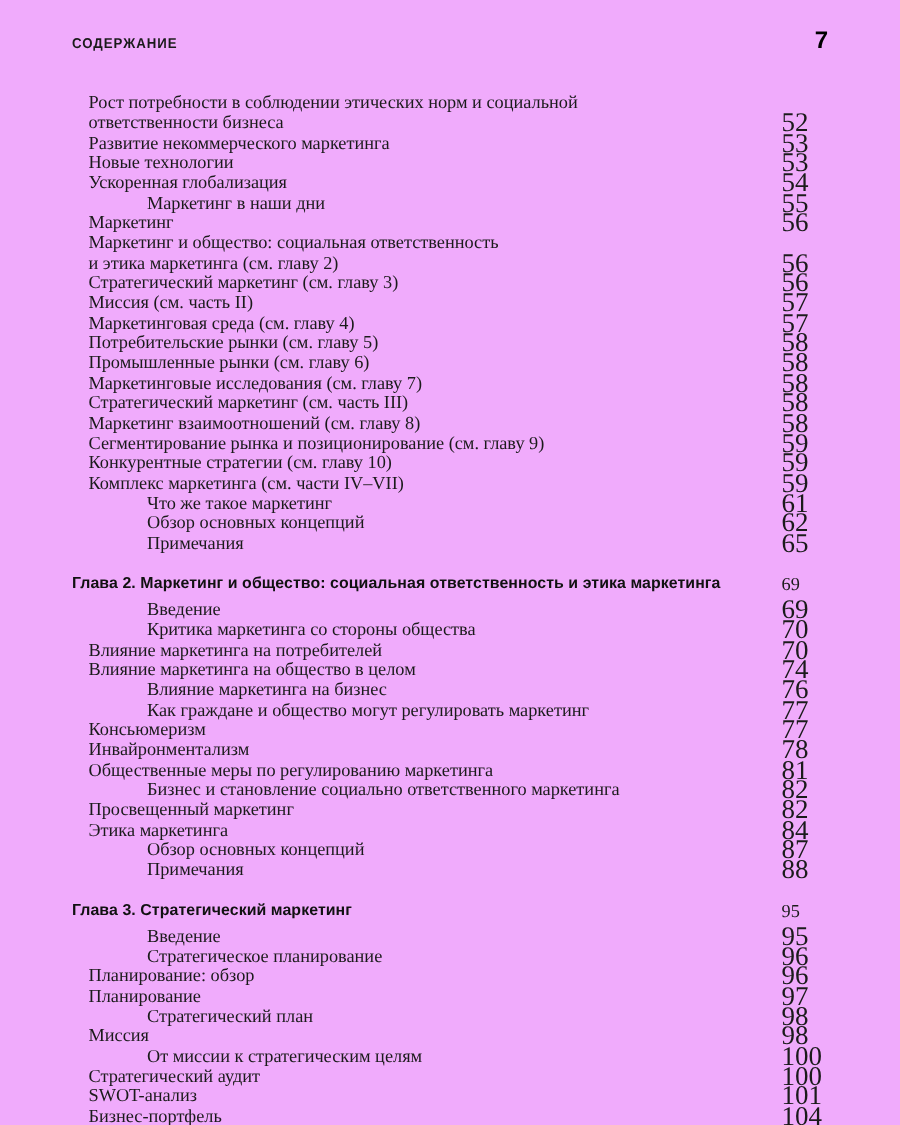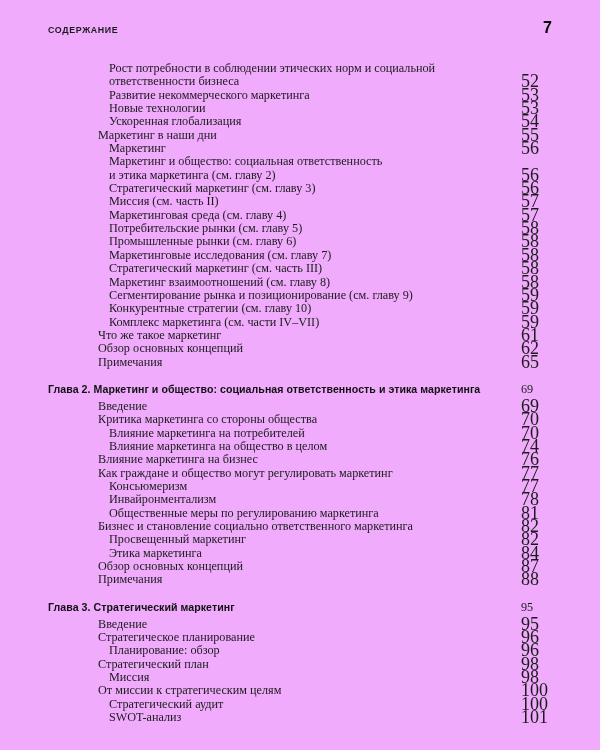--- a/index.html
+++ b/index.html
@@ -82,21 +82,21 @@
     top: 0;
     font-size: 18px;
     line-height: 13.35px;
     color: #1b1b1b;
     text-align: left;
   }
 
   
   .lvl-0 .label { padding-left: 48px; }
   .lvl-1 .label { padding-left: 98px; }
-  .lvl-2 .label { padding-left: 109px; }
+  .lvl-2 .label { padding-left: 59px; }
 
   
   .toc-row.chapter {
     margin-top: 13px;
     min-height: 15px;
   }
   .toc-row.chapter .label {
     font-family: "Liberation Sans", "DejaVu Sans", sans-serif;
     font-weight: bold;
     font-size: 10.6px;
@@ -285,35 +285,43 @@
         <span class="folio">95</span>
       </div>
       <div class="toc-row lvl-1">
         <span class="label">Стратегическое планирование</span>
         <span class="folio">96</span>
       </div>
       <div class="toc-row lvl-2">
         <span class="label">Планирование: обзор</span>
         <span class="folio">96</span>
       </div>
+      <div class="toc-row lvl-2">
+        <span class="label">Планирование</span>
+        <span class="folio">97</span>
+      </div>
       <div class="toc-row lvl-1">
         <span class="label">Стратегический план</span>
         <span class="folio">98</span>
       </div>
       <div class="toc-row lvl-2">
         <span class="label">Миссия</span>
         <span class="folio">98</span>
       </div>
       <div class="toc-row lvl-1">
         <span class="label">От миссии к стратегическим целям</span>
         <span class="folio">100</span>
       </div>
       <div class="toc-row lvl-2">
         <span class="label">Стратегический аудит</span>
         <span class="folio">100</span>
       </div>
       <div class="toc-row lvl-2">
         <span class="label">SWOT-анализ</span>
         <span class="folio">101</span>
       </div>
+      <div class="toc-row lvl-2">
+        <span class="label">Бизнес-портфель</span>
+        <span class="folio">104</span>
+      </div>
     </div>
 
 </div>
 
 </body></html>

